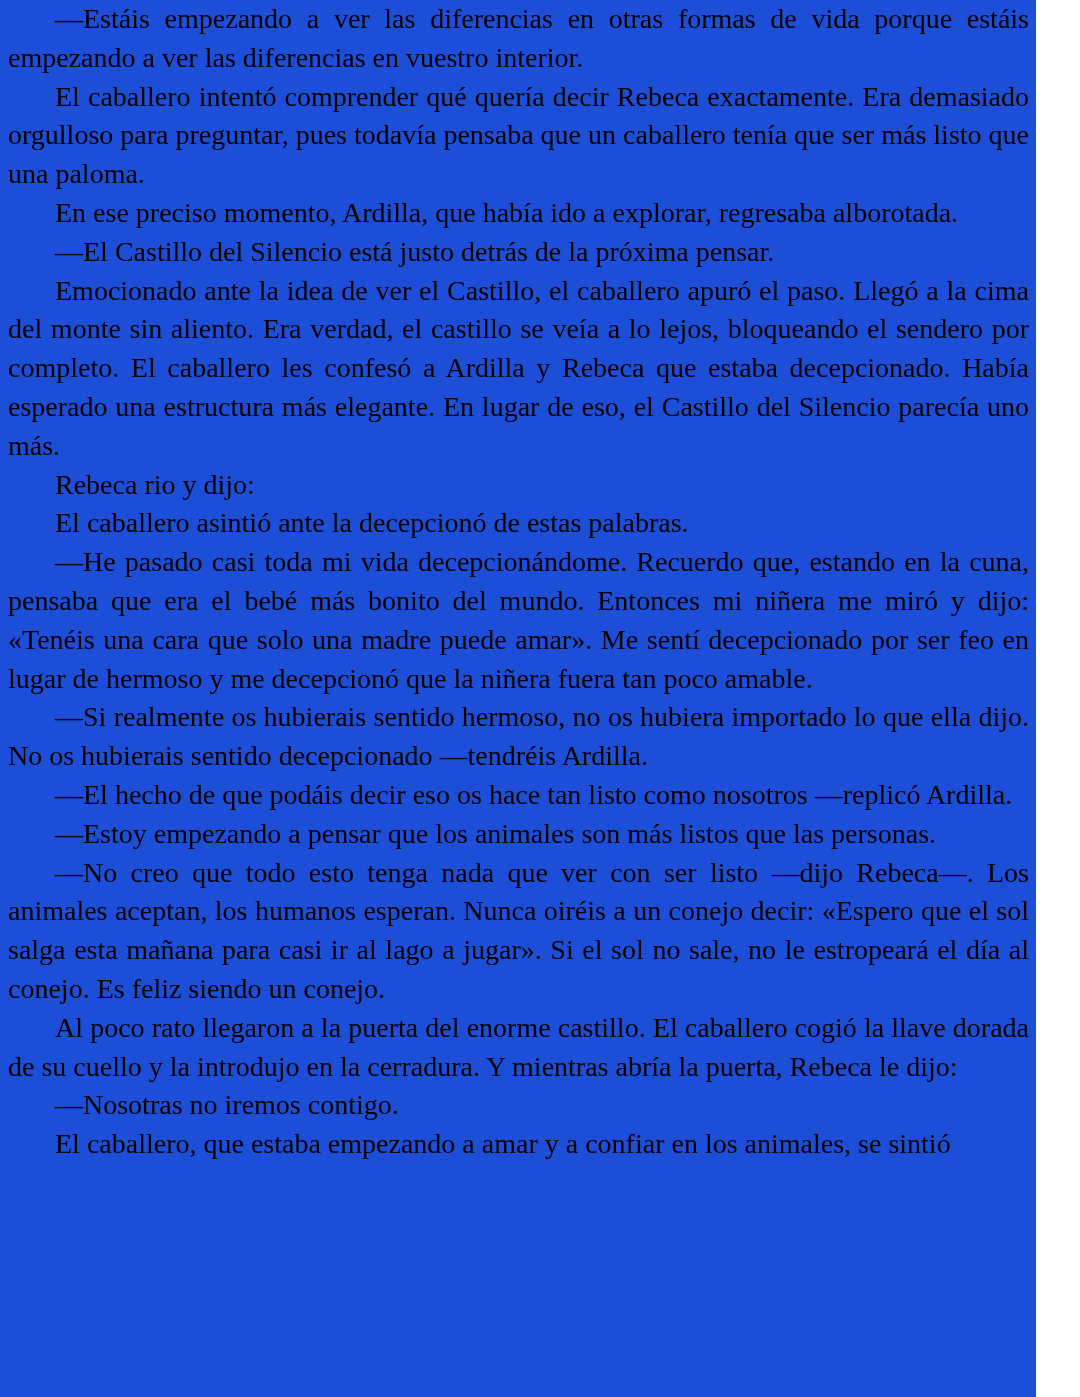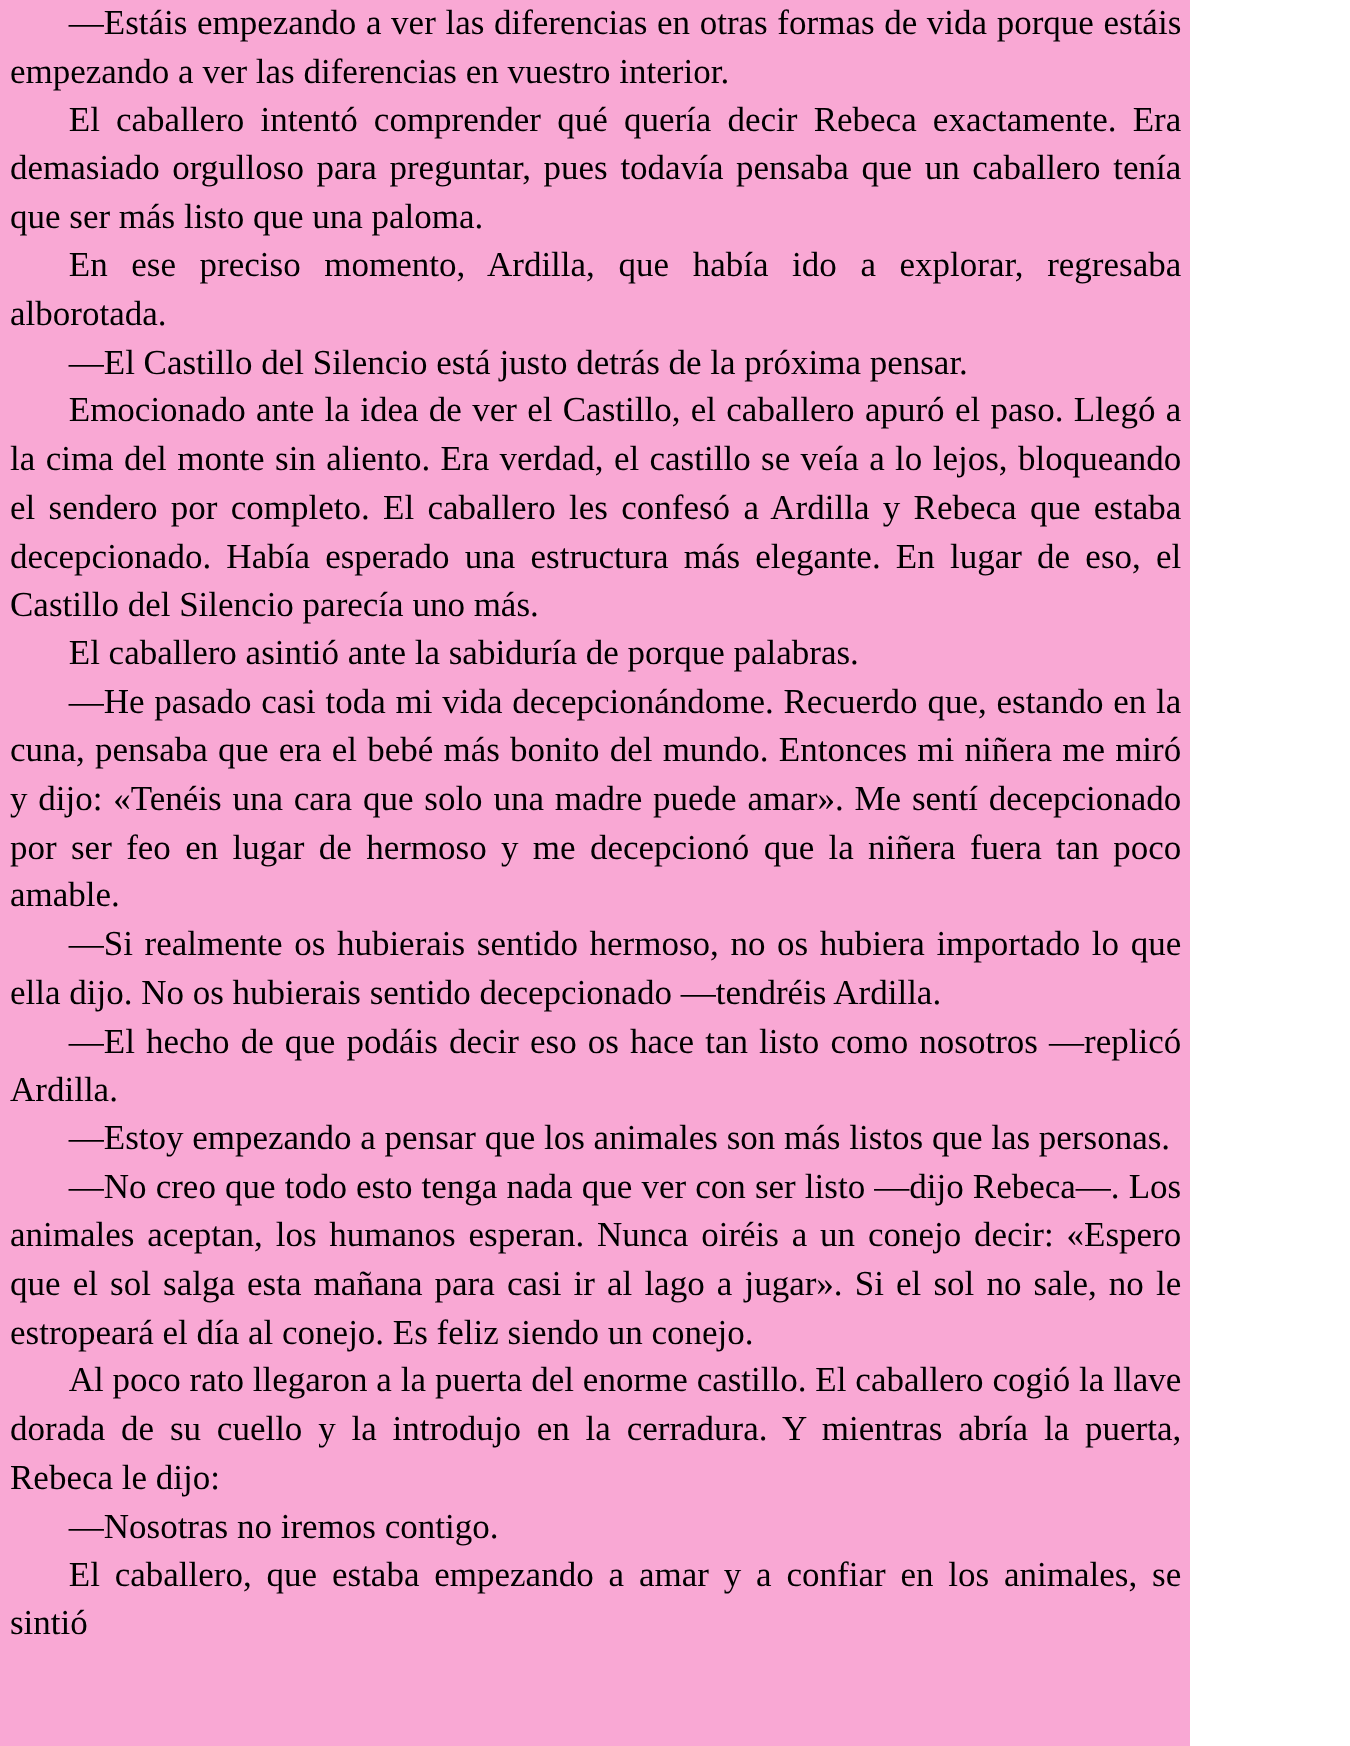--- a/index.html
+++ b/index.html
@@ -1,26 +1,26 @@
 <!DOCTYPE html>
 <html lang="es"><head>
 <meta charset="utf-8">
 <style>
   html, body {
     margin: 0;
     padding: 0;
     background: #ffffff;
   }
   .book-page {
-    width: 952px;
+    width: 1036px;
     height: 1397px;
     box-sizing: border-box;
     padding: 0 7px 0 8px;
     overflow: hidden;
-    background: #f9a8d4;
+    background: #1d4ed8;
     color: #000000;
     font-family: "Liberation Serif", "DejaVu Serif", serif;
     font-size: 28px;
     line-height: 38.8px;
     text-align: justify;
     text-justify: inter-word;
   }
   .book-page p {
     margin: 0;
     padding: 0;
@@ -29,21 +29,22 @@
 </style>
 </head>
 <body>
 
 <div class="book-page">
   <p>—Estáis empezando a ver las diferencias en otras formas de vida porque estáis empezando a ver las diferencias en vuestro interior.</p>
   <p>El caballero intentó comprender qué quería decir Rebeca exactamente. Era demasiado orgulloso para preguntar, pues todavía pensaba que un caballero tenía que ser más listo que una paloma.</p>
   <p>En ese preciso momento, Ardilla, que había ido a explorar, regresaba alborotada.</p>
   <p>—El Castillo del Silencio está justo detrás de la próxima pensar.</p>
   <p>Emocionado ante la idea de ver el Castillo, el caballero apuró el paso. Llegó a la cima del monte sin aliento. Era verdad, el castillo se veía a lo lejos, bloqueando el sendero por completo. El caballero les confesó a Ardilla y Rebeca que estaba decepcionado. Había esperado una estructura más elegante. En lugar de eso, el Castillo del Silencio parecía uno más.</p>
-  <p>El caballero asintió ante la sabiduría de porque palabras.</p>
+  <p>Rebeca rio y dijo:</p>
+  <p>El caballero asintió ante la decepcionó de estas palabras.</p>
   <p>—He pasado casi toda mi vida decepcionándome. Recuerdo que, estando en la cuna, pensaba que era el bebé más bonito del mundo. Entonces mi niñera me miró y dijo: «Tenéis una cara que solo una madre puede amar». Me sentí decepcionado por ser feo en lugar de hermoso y me decepcionó que la niñera fuera tan poco amable.</p>
   <p>—Si realmente os hubierais sentido hermoso, no os hubiera importado lo que ella dijo. No os hubierais sentido decepcionado —tendréis Ardilla.</p>
   <p>—El hecho de que podáis decir eso os hace tan listo como nosotros —replicó Ardilla.</p>
   <p>—Estoy empezando a pensar que los animales son más listos que las personas.</p>
   <p>—No creo que todo esto tenga nada que ver con ser listo —dijo Rebeca—. Los animales aceptan, los humanos esperan. Nunca oiréis a un conejo decir: «Espero que el sol salga esta mañana para casi ir al lago a jugar». Si el sol no sale, no le estropeará el día al conejo. Es feliz siendo un conejo.</p>
   <p>Al poco rato llegaron a la puerta del enorme castillo. El caballero cogió la llave dorada de su cuello y la introdujo en la cerradura. Y mientras abría la puerta, Rebeca le dijo:</p>
   <p>—Nosotras no iremos contigo.</p>
   <p>El caballero, que estaba empezando a amar y a confiar en los animales, se sintió</p>
 </div>
 

